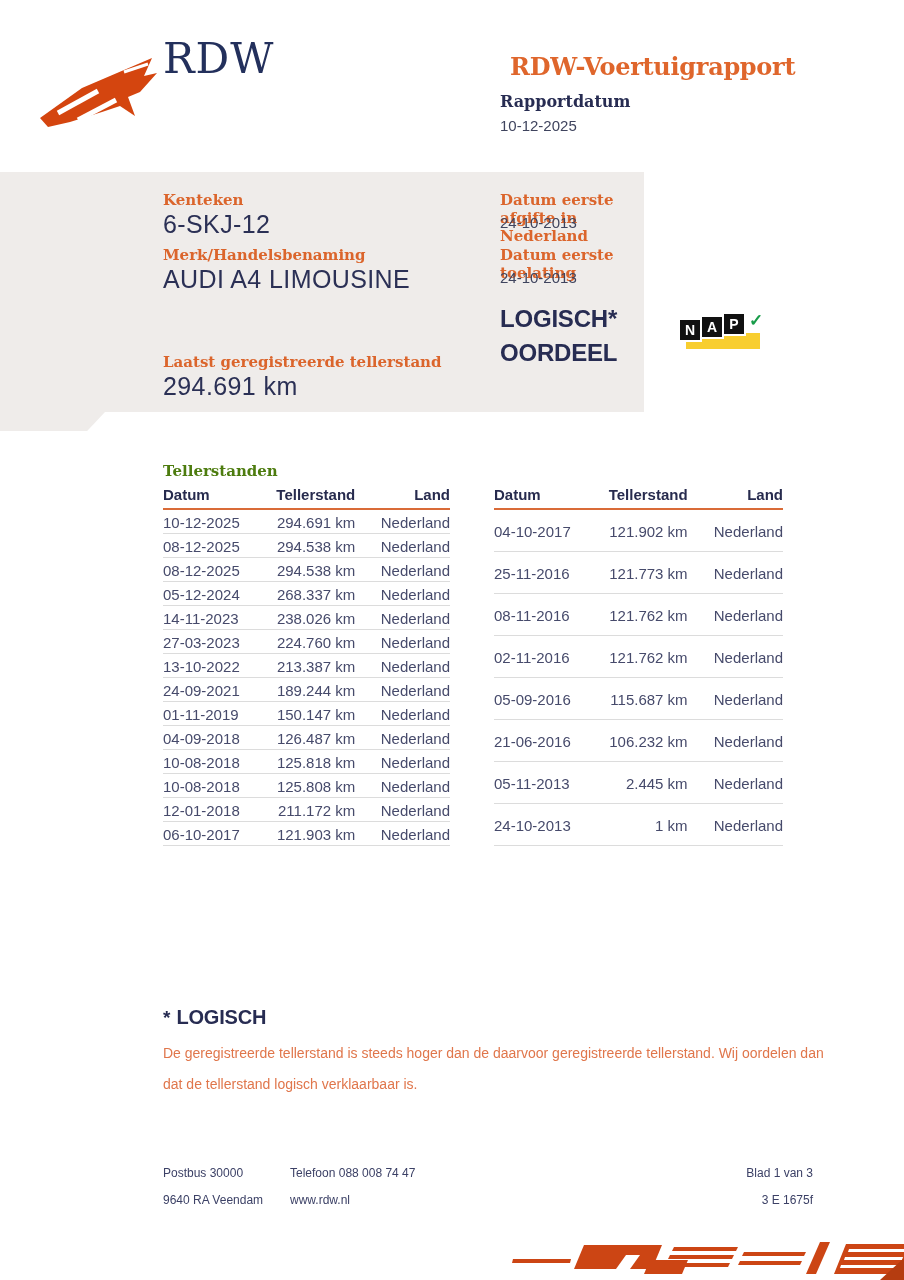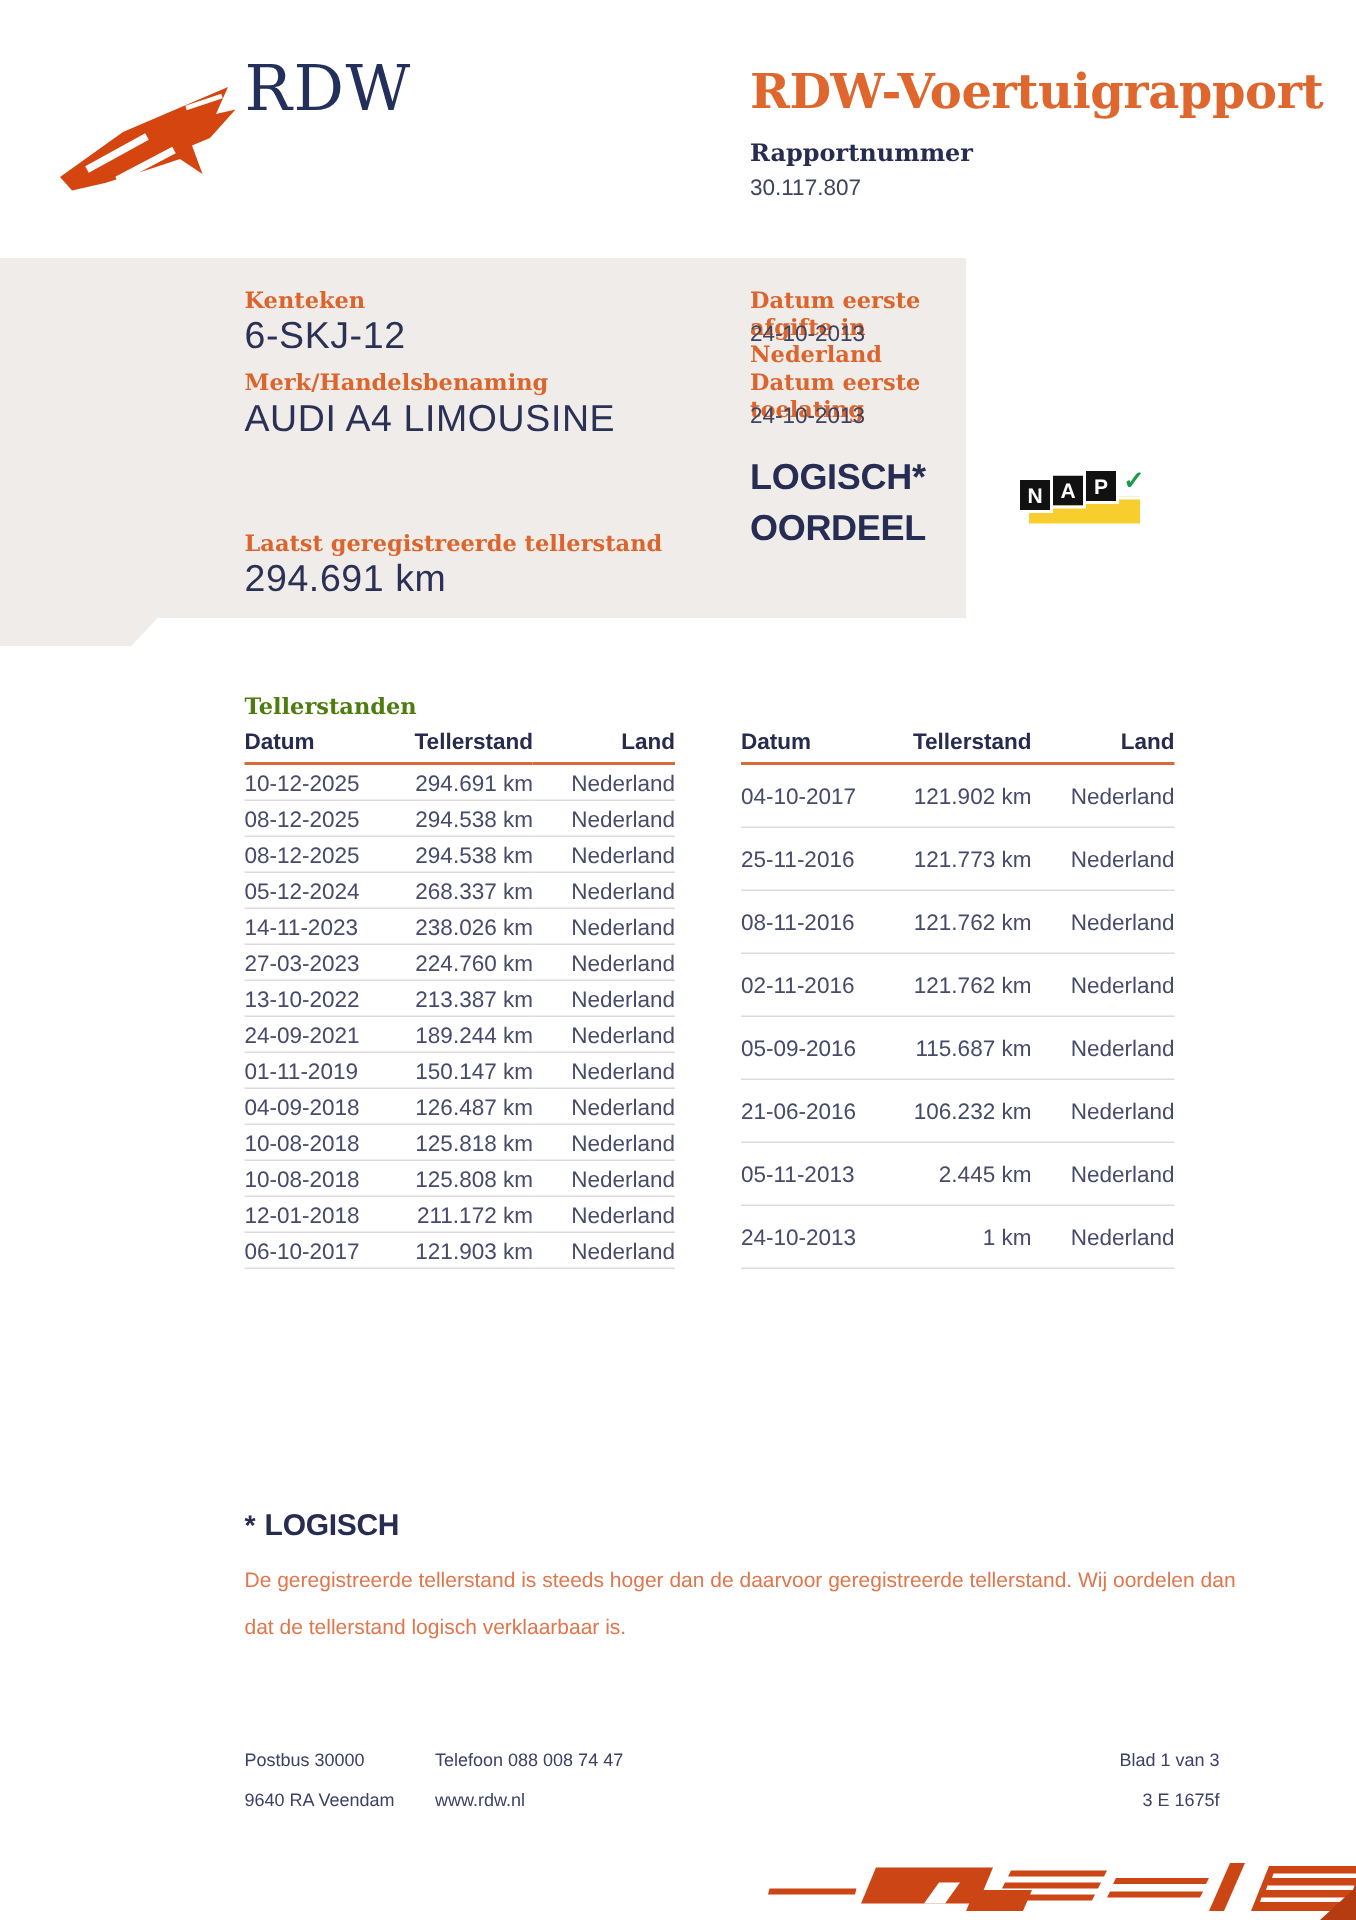--- a/index.html
+++ b/index.html
@@ -3,22 +3,22 @@
 <meta charset="utf-8">
 <style>
   html,body{margin:0;padding:0;background:#fff;}
   .page{position:relative;width:904px;height:1280px;background:#ffffff;overflow:hidden;
         font-family:"Liberation Sans",sans-serif;}
 
   
   .wing{position:absolute;left:36px;top:50px;width:132px;height:80px;}
   .brand-text{position:absolute;left:163px;top:34px;font-family:"DejaVu Serif",serif;
               font-size:42px;color:#23305c;letter-spacing:1px;}
-  .report-title{position:absolute;left:500px;top:42px;margin:0;font-family:"DejaVu Serif",serif;
-                font-weight:bold;font-size:32px;color:#df662c;letter-spacing:-.3px;}
+  .report-title{position:absolute;left:500px;top:42px;margin:10px;font-family:"DejaVu Serif",serif;
+                font-weight:bold;font-size:24px;color:#df662c;letter-spacing:-.3px;}
   .meta{position:absolute;left:500px;top:92px;display:flex;}
   .meta-col{min-width:112px;margin-right:0;}
   .meta-col + .meta-col{margin-left:0;}
   .meta-label{font-family:"DejaVu Serif",serif;font-weight:bold;font-size:16px;color:#272c52;}
   .meta-value{margin-top:6px;font-size:15px;color:#3f445e;}
 
   
   .panel{position:absolute;left:0;top:172px;width:644px;height:240px;background:#efecea;}
   .panel::after{content:"";position:absolute;left:0;top:100%;width:105px;height:19px;
                 background:#efecea;clip-path:polygon(0 0,100% 0,83% 100%,0 100%);}
@@ -84,22 +84,22 @@
     <path stroke="#ffffff" stroke-width="5" fill="none" d="M22 63 L62 41"></path>
     <path stroke="#ffffff" stroke-width="5" fill="none" d="M42 70 L80 50"></path>
     <path stroke="#ffffff" stroke-width="3" fill="none" d="M88 22 L112 14"></path>
   </svg>
   <div class="brand-text">RDW</div>
 
   <h1 class="report-title">RDW-Voertuigrapport</h1>
 
   <div class="meta">
     <div class="meta-col">
-      <div class="meta-label">Rapportnummer</div>
-      <div class="meta-value">30.117.807</div>
+      <div class="meta-label">Rapportdatum</div>
+      <div class="meta-value">10-12-2025</div>
     </div>
   </div>
 
   <div class="panel">
     <div class="p-label" style="left:163px;top:19px">Kenteken</div>
     <div class="p-value-lg" style="left:163px;top:38px">6-SKJ-12</div>
 
     <div class="p-label" style="left:163px;top:74px">Merk/Handelsbenaming</div>
     <div class="p-value-lg" style="left:163px;top:93px">AUDI A4 LIMOUSINE</div>
 

